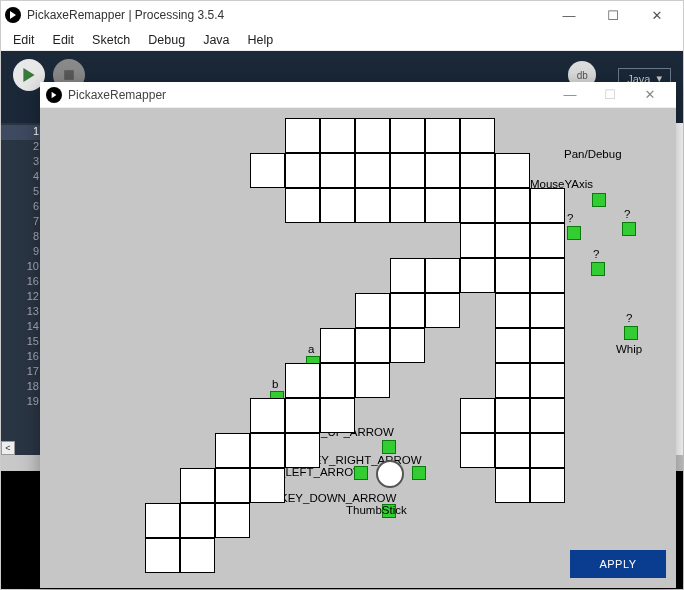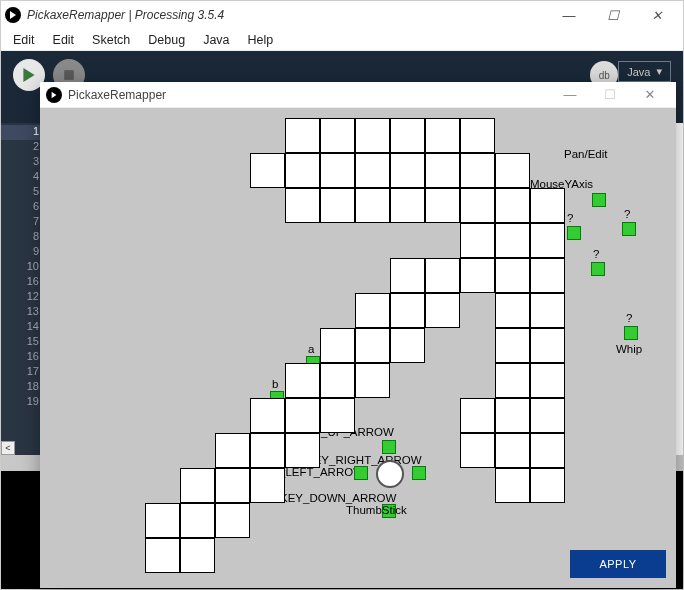--- a/index.html
+++ b/index.html
@@ -1,35 +1,35 @@
 <!DOCTYPE html>
 <html><head>
 <meta charset="utf-8">
 <style>
 * { box-sizing: border-box; margin: 0; padding: 0; font-family: "Segoe UI", Tahoma, sans-serif; }
 html, body { width: 684px; height: 590px; overflow: hidden; background: #fff; }
 
 .outer-window { width: 684px; height: 590px; background: #fff; display: flex; flex-direction: column; border: 1px solid #ccc; }
-.outer-titlebar { height: 28px; display: flex; align-items: center; padding: 0 4px; font-size: 12px; color: #333; font-style: italic; }
+.outer-titlebar { height: 28px; display: flex; align-items: center; padding: 0 4px; font-size: 12px; color: #333; }
 .outer-titlebar .title-icon { width: 16px; height: 16px; background: #000; border-radius: 50%; display: flex; align-items: center; justify-content: center; margin-right: 6px; }
 .outer-titlebar .title-icon svg { width: 10px; height: 10px; fill: #fff; }
 .outer-titlebar .win-ctrls { margin-left: auto; display: flex; }
 .outer-titlebar .win-ctrls div { width: 44px; height: 28px; display: flex; align-items: center; justify-content: center; color: #555; font-size: 13px; }
 
 .menubar { height: 22px; display: flex; align-items: center; padding: 0 4px; font-size: 12.5px; color: #222; gap: 2px; border-bottom: 1px solid #eee; }
 .menubar span { padding: 2px 8px; }
 
 .pde-area { flex: 1; position: relative; background: #0a1628; }
 
 .toolbar { position: absolute; top: 0; left: 0; right: 0; height: 48px; background: #1a2838; display: flex; align-items: center; padding: 0 12px; }
 .tb-run { width: 32px; height: 32px; border-radius: 50%; background: #e8e8e8; display: flex; align-items: center; justify-content: center; margin-right: 8px; }
 .tb-run svg { width: 14px; height: 14px; fill: #3a7a3a; }
 .tb-stop { width: 32px; height: 32px; border-radius: 50%; background: #8a8a8a; display: flex; align-items: center; justify-content: center; }
 .tb-stop svg { width: 12px; height: 12px; fill: #5a5a5a; }
-.tb-right { margin-left: auto; display: flex; align-items: flex-start; gap: 0; }
+.tb-right { margin-left: auto; display: flex; align-items: flex-end; gap: 22px; }
 .tb-debug { width: 28px; height: 28px; border-radius: 50%; background: #ddd; display:flex;align-items:center;justify-content:center;font-size:10px;color:#555;}
 .tb-lang { border: 1px solid #6a7a8a; color: #ccc; font-size: 11px; padding: 3px 8px; display: flex; align-items: center; gap: 6px; }
 
 .tabs { position: absolute; top: 48px; left: 0; right: 0; height: 24px; background: #1a2838; }
 
 .gutter { position: absolute; top: 72px; left: 0; width: 44px; bottom: 0; background: #2a3544; color: #aab; font-size: 11px; font-family: Consolas, monospace; padding-top: 2px; }
 .gutter div { height: 15px; text-align: right; padding-right: 6px; }
 .gutter div.hl { background: #3e4a60; color: #fff; }
 
 .editor { position: absolute; top: 72px; left: 44px; right: 0; bottom: 0; background: #fff; }
@@ -141,21 +141,21 @@
       </span>
     <span>PickaxeRemapper</span>
     <div class="win-ctrls">
       <div>—</div>
       <div class="disabled">☐</div>
       <div>✕</div>
     </div>
   </div>
   <div class="canvas" id="canvas">
 
-    <span class="node-lbl" style="left:524px; top:40px;">Pan/Edit</span>
+    <span class="node-lbl" style="left:524px; top:40px;">Pan/Debug</span>
 
     <span class="node-lbl" style="left:490px; top:70px;">MouseYAxis</span>
     <div class="node-sq" style="left:552px; top:85px;"></div>
 
     <span class="node-lbl" style="left:527px; top:104px;">?</span>
     <div class="node-sq" style="left:527px; top:118px;"></div>
 
     <span class="node-lbl" style="left:584px; top:100px;">?</span>
     <div class="node-sq" style="left:582px; top:114px;"></div>
 

